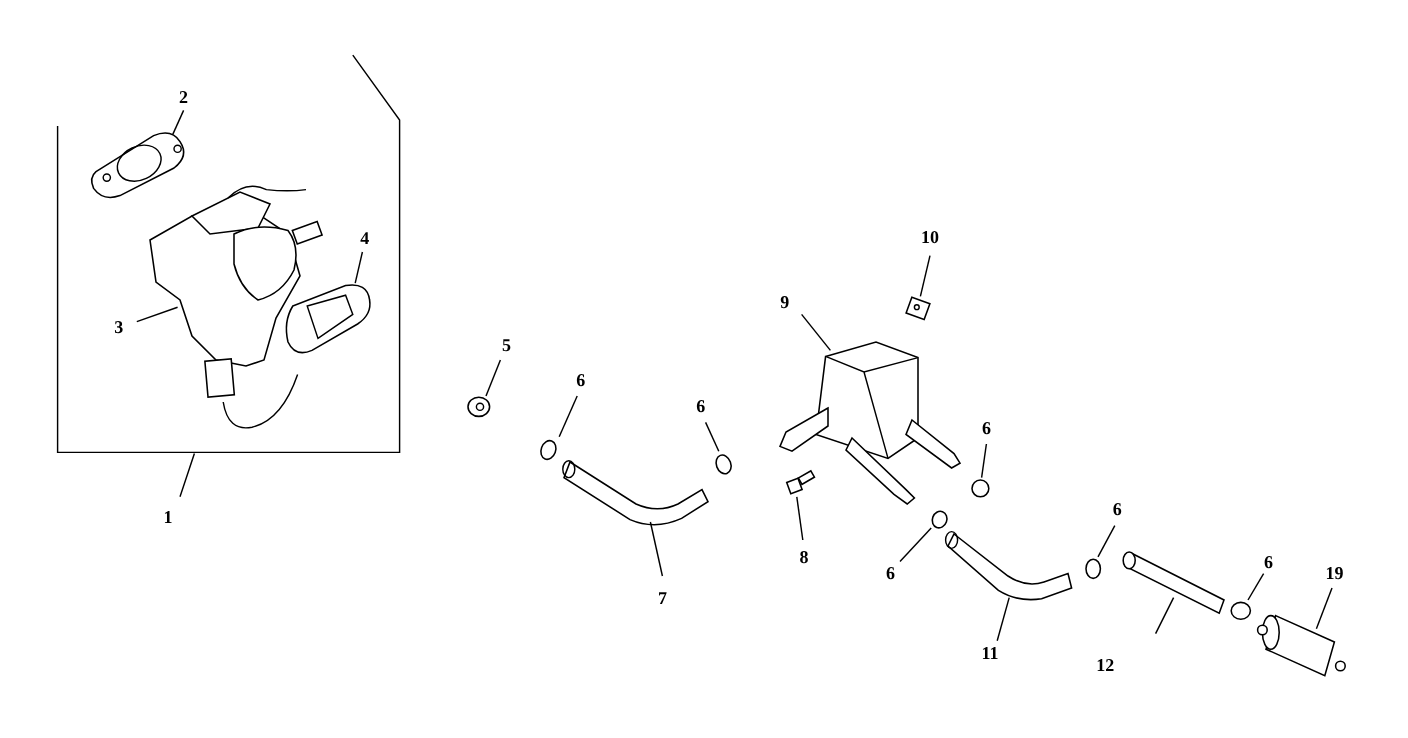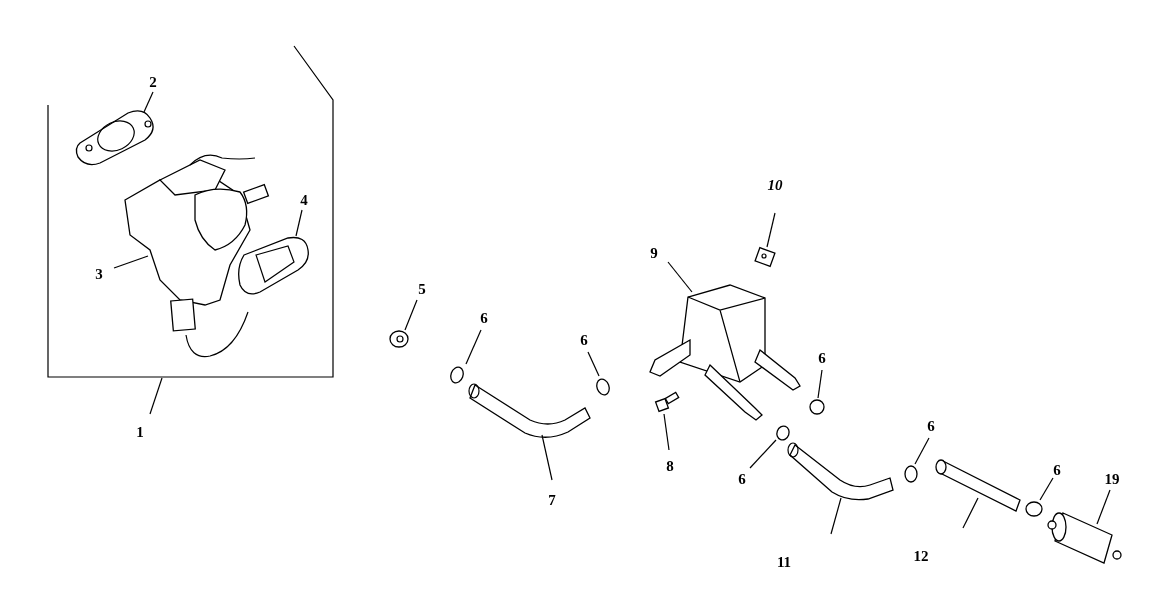--- a/index.html
+++ b/index.html
@@ -117,21 +117,21 @@
     <div class="lbl" style="left: 140px; top: 432px;">1</div>
     <div class="lbl" style="left: 153px; top: 82px;">2</div>
     <div class="lbl" style="left: 99px; top: 274px;">3</div>
     <div class="lbl" style="left: 304px; top: 200px;">4</div>
     <div class="lbl" style="left: 422px; top: 289px;">5</div>
     <div class="lbl" style="left: 484px; top: 318px;">6</div>
     <div class="lbl" style="left: 584px; top: 340px;">6</div>
     <div class="lbl" style="left: 552px; top: 500px;">7</div>
     <div class="lbl" style="left: 670px; top: 466px;">8</div>
     <div class="lbl" style="left: 654px; top: 253px;">9</div>
-    <div class="lbl" style="left: 775px; top: 185px; font-style: italic;">10</div>
+    <div class="lbl" style="left: 775px; top: 199px;">10</div>
     <div class="lbl" style="left: 822px; top: 358px;">6</div>
     <div class="lbl" style="left: 742px; top: 479px;">6</div>
     <div class="lbl" style="left: 931px; top: 426px;">6</div>
-    <div class="lbl" style="left: 784px; top: 546px; margin-top: 16px;">11</div>
+    <div class="lbl" style="left: 825px; top: 546px;">11</div>
     <div class="lbl" style="left: 921px; top: 540px; margin-top: 16px;">12</div>
     <div class="lbl" style="left: 1057px; top: 470px;">6</div>
     <div class="lbl" style="left: 1112px; top: 479px;">19</div>
   </div>
 
 </body></html>

